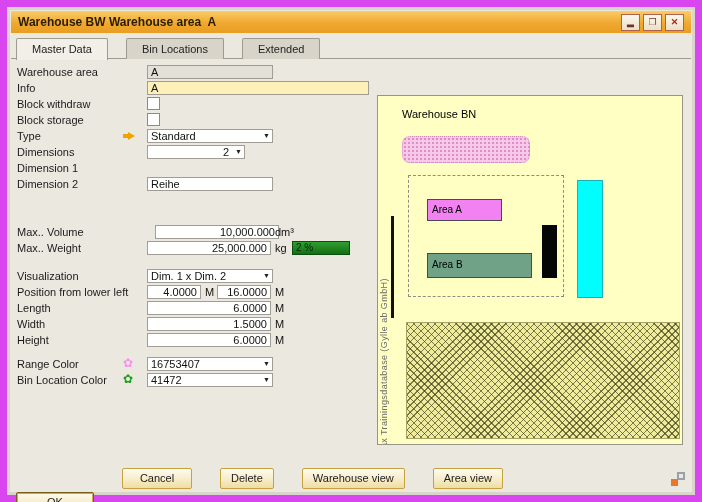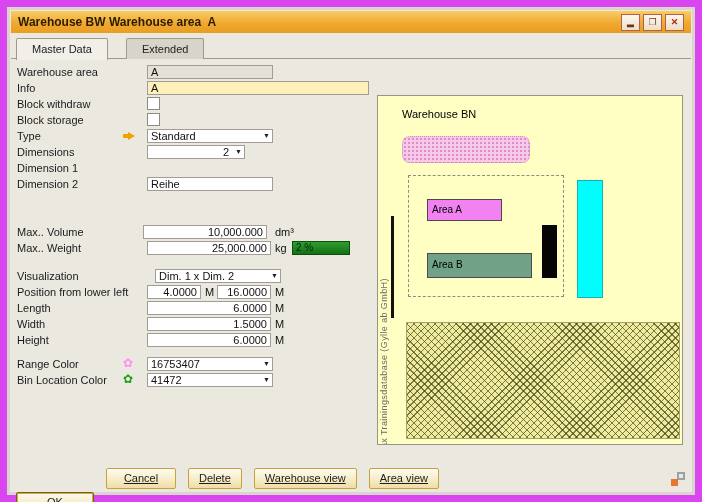--- a/index.html
+++ b/index.html
@@ -67,21 +67,21 @@
       repeating-linear-gradient(135deg,rgba(60,60,20,0.65) 0 1px,transparent 1px 5px);
     border:1px solid #a8a468;}
   .vline{left:13px;top:120px;width:3px;height:102px;background:#101010;}
   .vtext{left:1px;top:70px;height:290px;writing-mode:vertical-rl;transform:rotate(180deg);
     font-size:9px;color:#6a6a6a;letter-spacing:0.4px;white-space:nowrap;}
   
   .btnrow{position:absolute;left:9px;top:461px;display:flex;}
   .btn{height:21px;box-sizing:border-box;padding:0 10px;min-width:50px;
     background:linear-gradient(#fefbf3,#f7ecc6 55%,#efdda6);border:1px solid #c6a23e;
     border-radius:2px;font-size:11px;line-height:19px;text-align:center;color:#1c1c1c;cursor:default;}
-  .btn + .btn{margin-left:12px;text-decoration:underline;}
+  .btn + .btn{margin-left:28px;}
   .btn.ok{min-width:78px;border-color:#7c5d14;box-shadow:inset 0 0 0 1px #caa84e;margin-top:24px;}
   .btn.cancel{min-width:70px;}
   .btn.delete{min-width:48px;}
   .btn.whview{min-width:94px;}
   .btn.areaview{min-width:66px;}
   
   .grip{position:absolute;right:10px;bottom:9px;width:14px;height:14px;}
   .grip .sq1{position:absolute;right:0;top:0;width:8px;height:8px;border:2px solid #9aa0a6;box-sizing:border-box;}
   .grip .sq2{position:absolute;left:0;bottom:0;width:7px;height:7px;background:#e8762c;}
 </style>
@@ -100,20 +100,21 @@
           <span>❐</span>
         </span>
       <span class="winbtn">
           <span class="x">✕</span>
         </span>
     </span>
   </div>
 
   <div class="tabs">
     <div class="tab active">Master Data</div>
+    <div class="tab">Bin Locations</div>
     <div class="tab">Extended</div>
   </div>
   <div class="tabline"></div>
 
   <div class="form">
 
     <div class="row">
       <span class="lbl">Warehouse area</span>
       <span class="fld disabled" style="left:136px;width:126px">A</span>
     </div>
@@ -157,36 +158,36 @@
 
     <div class="row">
       <span class="lbl">Dimension 2</span>
       <span class="fld" style="left:136px;width:126px">Reihe</span>
     </div>
 
     <div class="sp32"></div>
 
     <div class="row">
       <span class="lbl">Max.. Volume</span>
-      <span class="fld num" style="left:132px;width:124px">10,000.000</span>
+      <span class="fld num" style="left:144px;width:124px">10,000.000</span>
       <span class="unit" style="left:264px">dm³</span>
     </div>
 
     <div class="row">
       <span class="lbl">Max.. Weight</span>
       <span class="fld num" style="left:136px;width:124px">25,000.000</span>
       <span class="unit" style="left:264px">kg</span>
       <span class="usagebar">2 %</span>
     </div>
 
     <div class="sp12"></div>
 
     <div class="row">
       <span class="lbl">Visualization</span>
-      <span class="fld dd" style="left:144px;width:126px">
+      <span class="fld dd" style="left:136px;width:126px">
         <span class="val">Dim. 1 x Dim. 2</span>
         <span class="arr">▼</span>
       </span>
     </div>
 
     <div class="row">
       <span class="lbl">Position from lower left</span>
       <span class="fld num" style="left:136px;width:54px">4.0000</span>
       <span class="unit" style="left:194px">M</span>
       <span class="fld num" style="left:206px;width:54px">16.0000</span>

